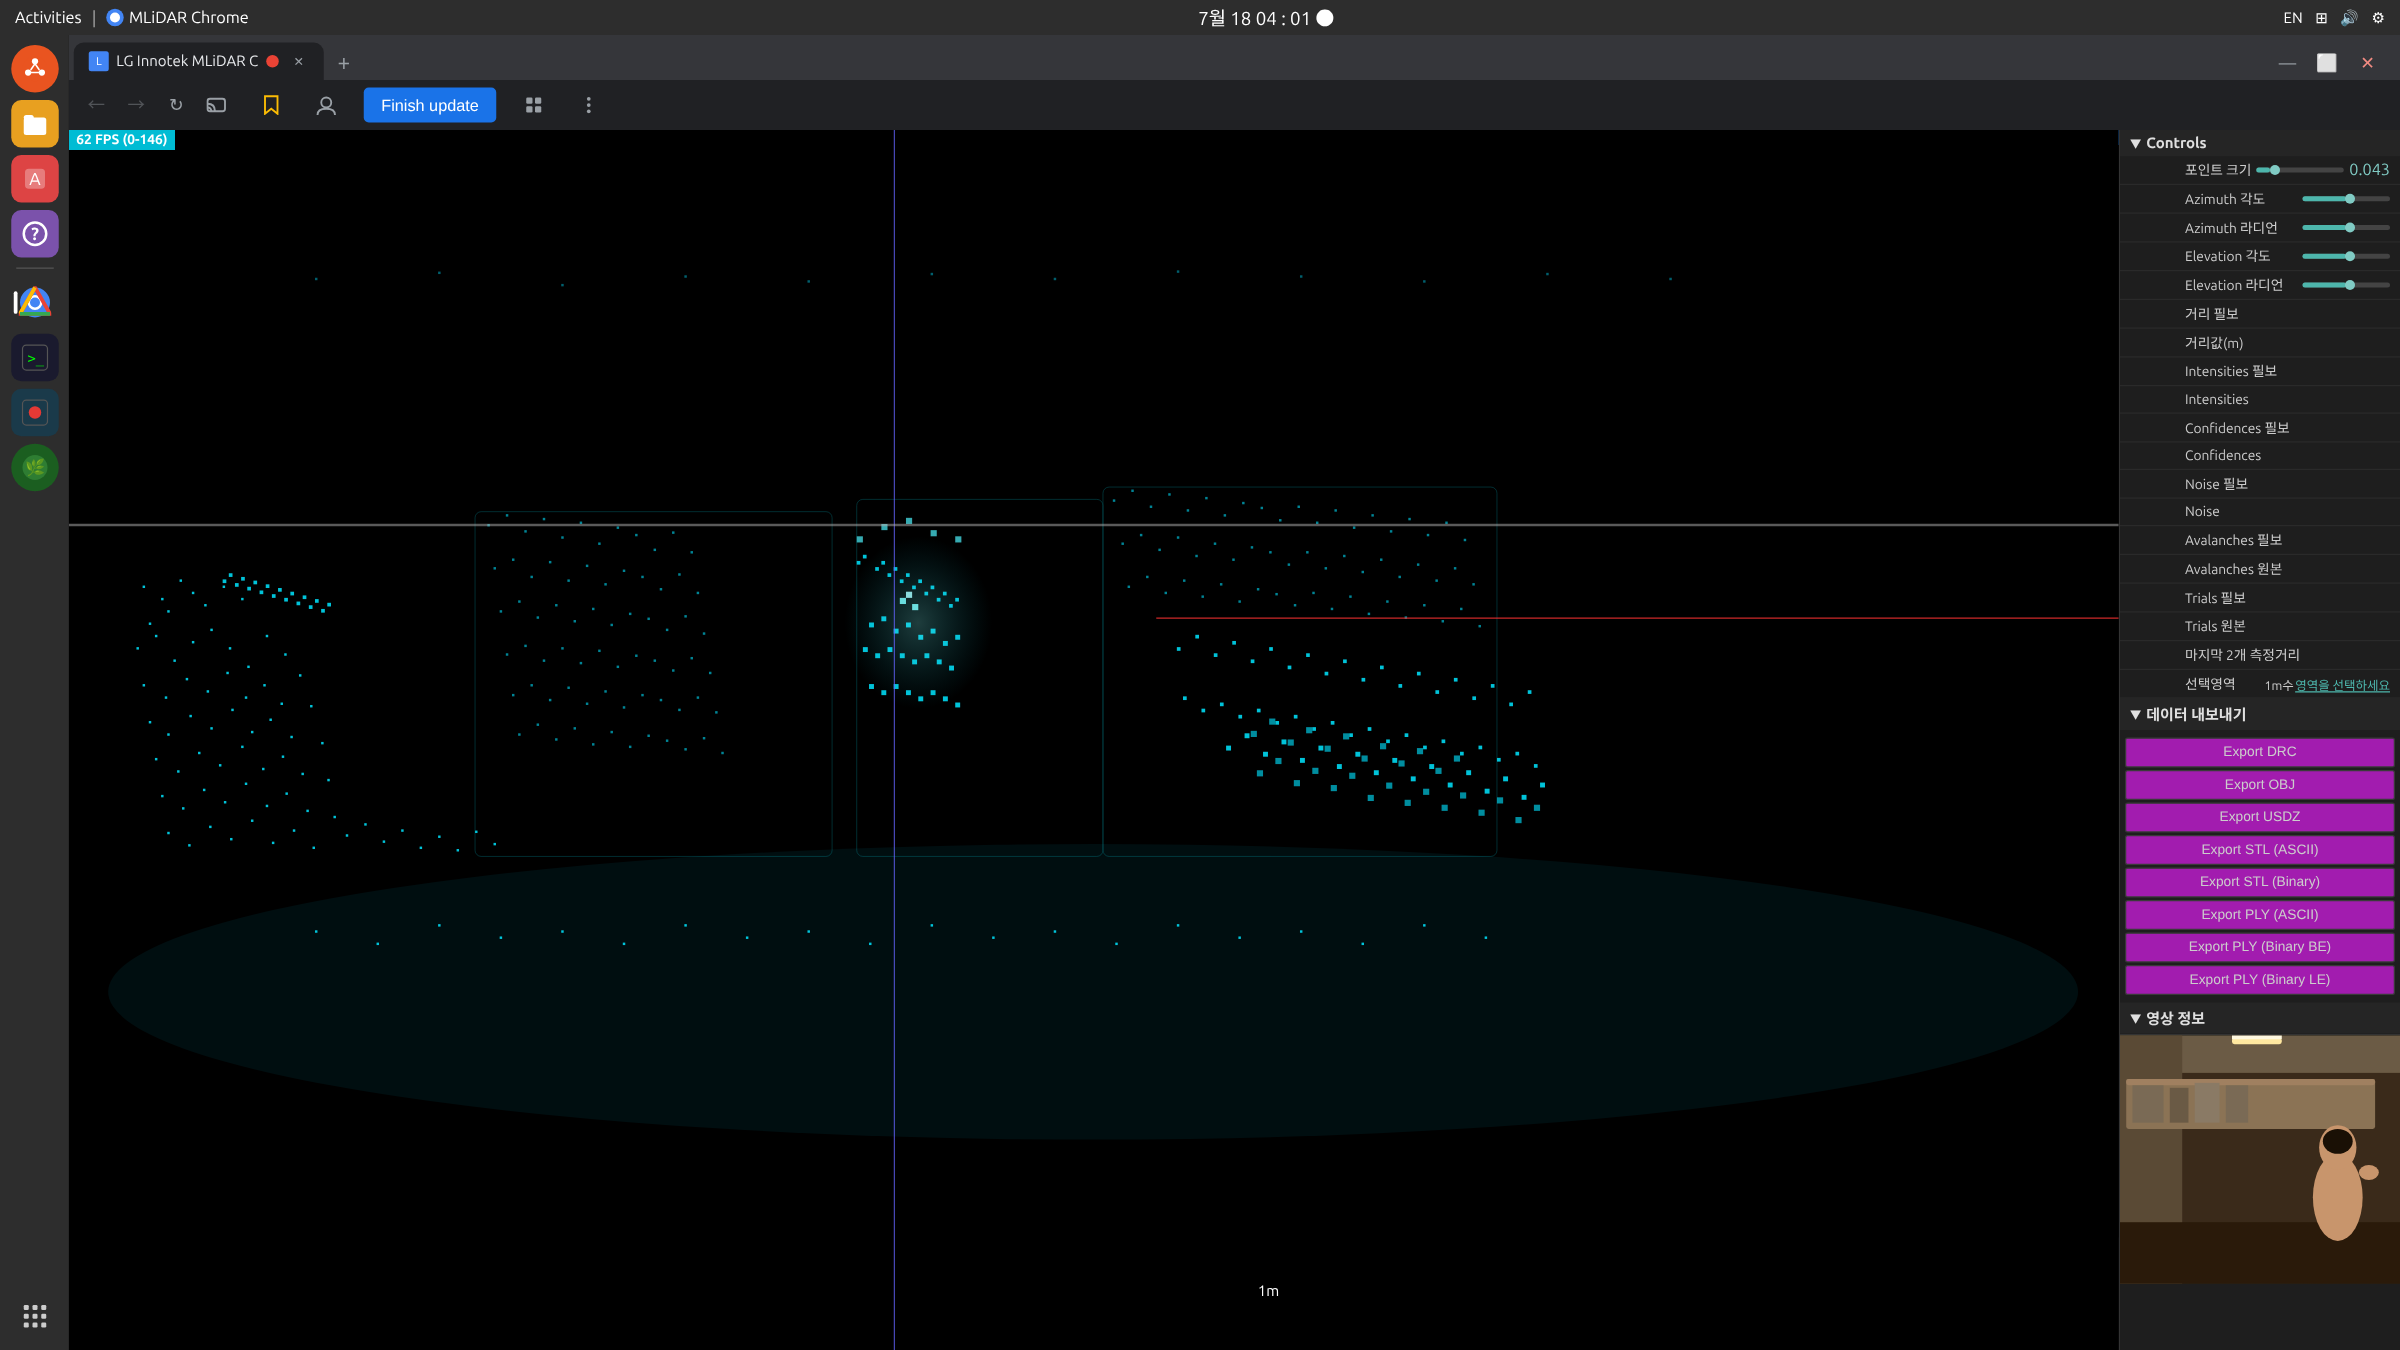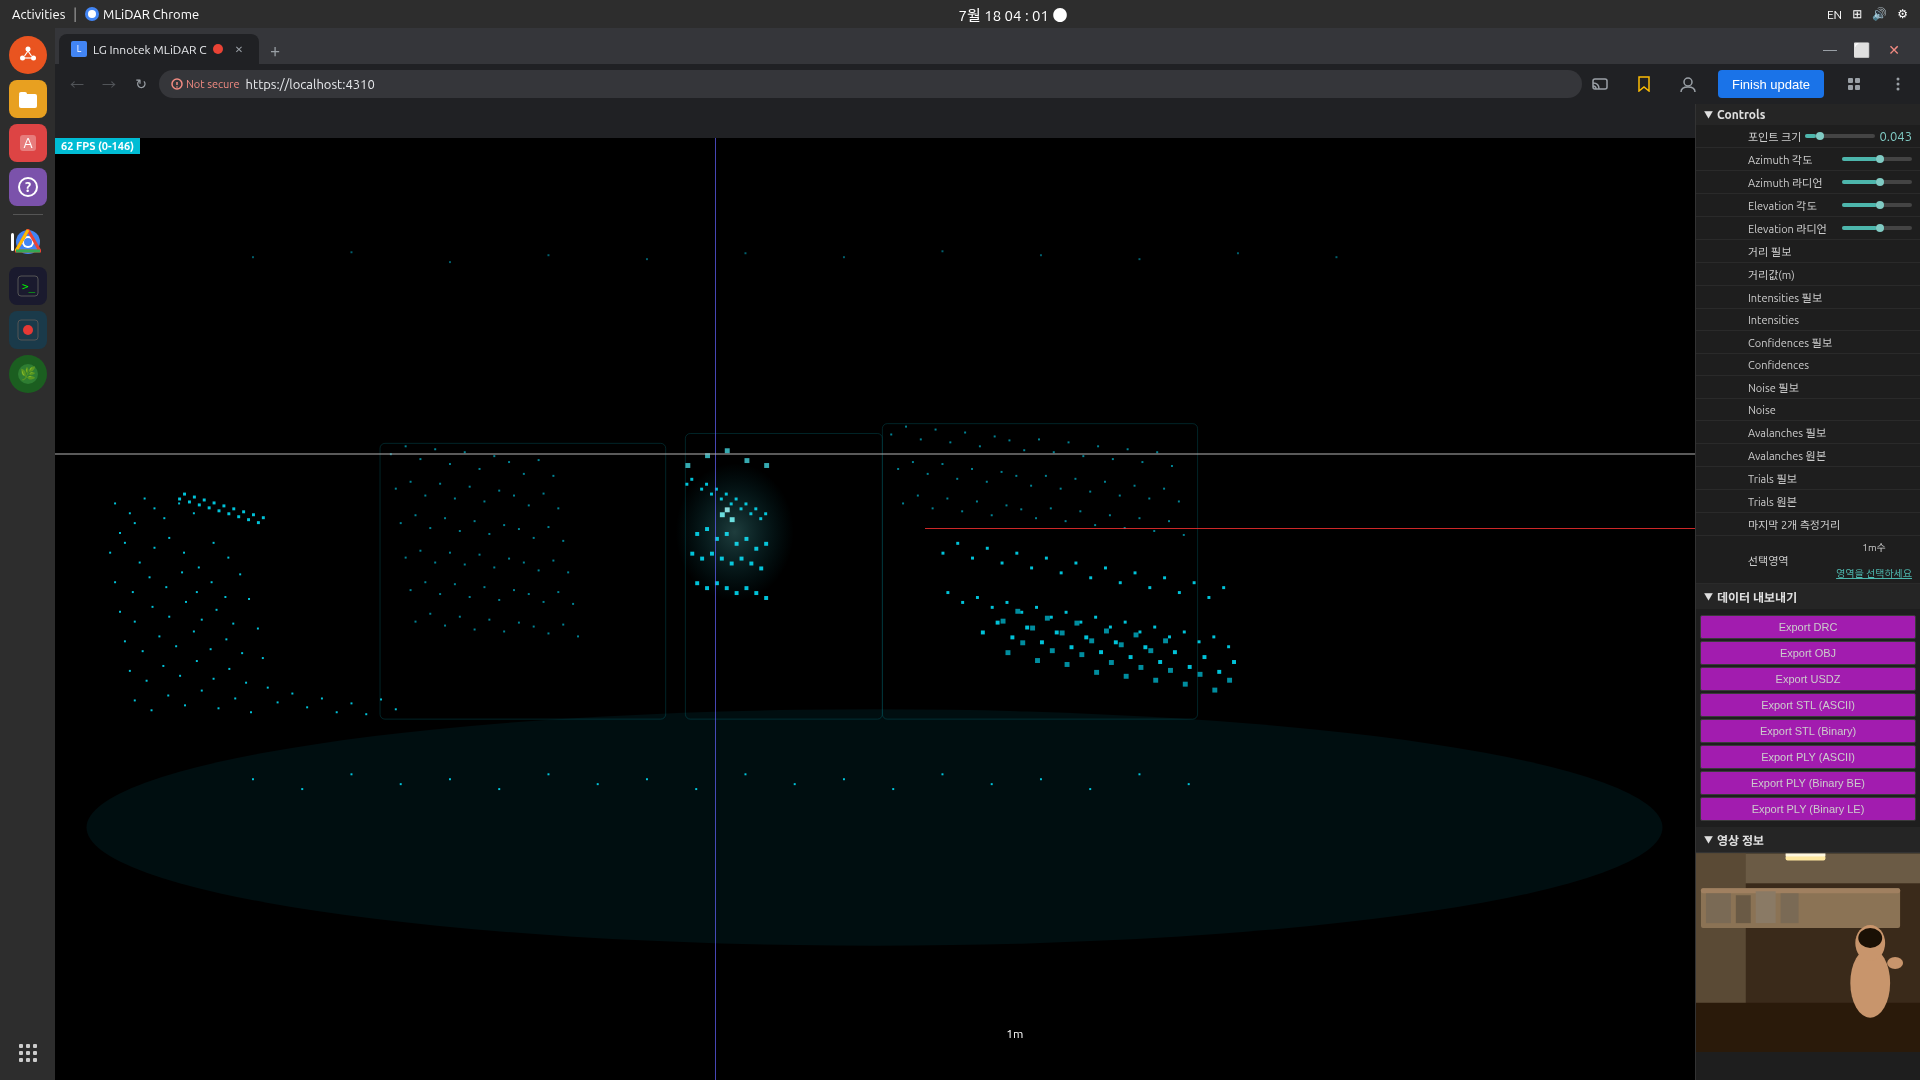--- a/index.html
+++ b/index.html
@@ -111,21 +111,20 @@
       position: relative;
       overflow: hidden;
     }
 
     
     .lidar-viewport {
       flex: 1;
       background: #000;
       position: relative;
       overflow: hidden;
-      margin-top: 34px;
     }
 
     
     .fps-counter {
       position: absolute;
       top: 0;
       left: 0;
       background: #00bcd4;
       color: white;
       font-size: 11px;
@@ -446,31 +445,20 @@
       <div class="icon-btn">—</div>
       <div class="icon-btn">⬜</div>
       <div class="icon-btn" style="color:#f28b82;">✕</div>
     </div>
   </div>
 
   <div class="omnibar">
     <div class="nav-btn disabled">←</div>
     <div class="nav-btn disabled">→</div>
     <div class="nav-btn">↻</div>
-    <div class="address-bar">
-      <span class="not-secure">
-        <svg width="12" height="12" viewBox="0 0 12 12">
-            <circle cx="6" cy="6" r="5" fill="none" stroke="#f28b82" stroke-width="1.5"></circle>
-            <line x1="6" y1="4" x2="6" y2="7" stroke="#f28b82" stroke-width="1.5"></line>
-            <circle cx="6" cy="9" r="0.8" fill="#f28b82"></circle>
-          </svg>
-        <span>Not secure</span>
-      </span>
-      <span class="url-text">https://localhost:4310</span>
-    </div>
     <div class="toolbar-right">
       <div class="icon-btn">
         <svg width="16" height="16" viewBox="0 0 16 16">
             <rect x="1" y="3" width="14" height="10" rx="2" fill="none" stroke="#9aa0a6" stroke-width="1.5"></rect>
             <path d="M1 10 Q4 10 4 13" fill="none" stroke="#9aa0a6" stroke-width="1.5"></path>
             <path d="M1 7 Q7 7 7 13" fill="none" stroke="#9aa0a6" stroke-width="1.5"></path>
           </svg>
       </div>
       <div class="icon-btn">
         <svg width="14" height="16" viewBox="0 0 14 16">
@@ -1062,21 +1050,21 @@
       <div class="control-row">
         <span class="control-label">Trials 원본</span>
         <div class="control-range-label"></div>
       </div>
       <div class="control-row">
         <span class="control-label">마지막 2개 측정거리</span>
         <div class="control-range-label"></div>
       </div>
       <div class="control-row">
         <span class="control-label">선택영역</span>
-        <div style="display:flex; align-items:center; gap:11px;flex-direction:column;">
+        <div style="display:flex; align-items:center; gap:1px;">
           <span style="color:#ccc; font-size:10px;">1m수</span>
           <span style="color:#4db6ac; font-size:10px; text-decoration:underline; cursor:pointer;">영역을 선택하세요</span>
         </div>
       </div>
 
       <div class="panel-section-header">
         <span class="chevron">▼</span>
         <span>데이터 내보내기</span>
       </div>
       <div class="export-section">

